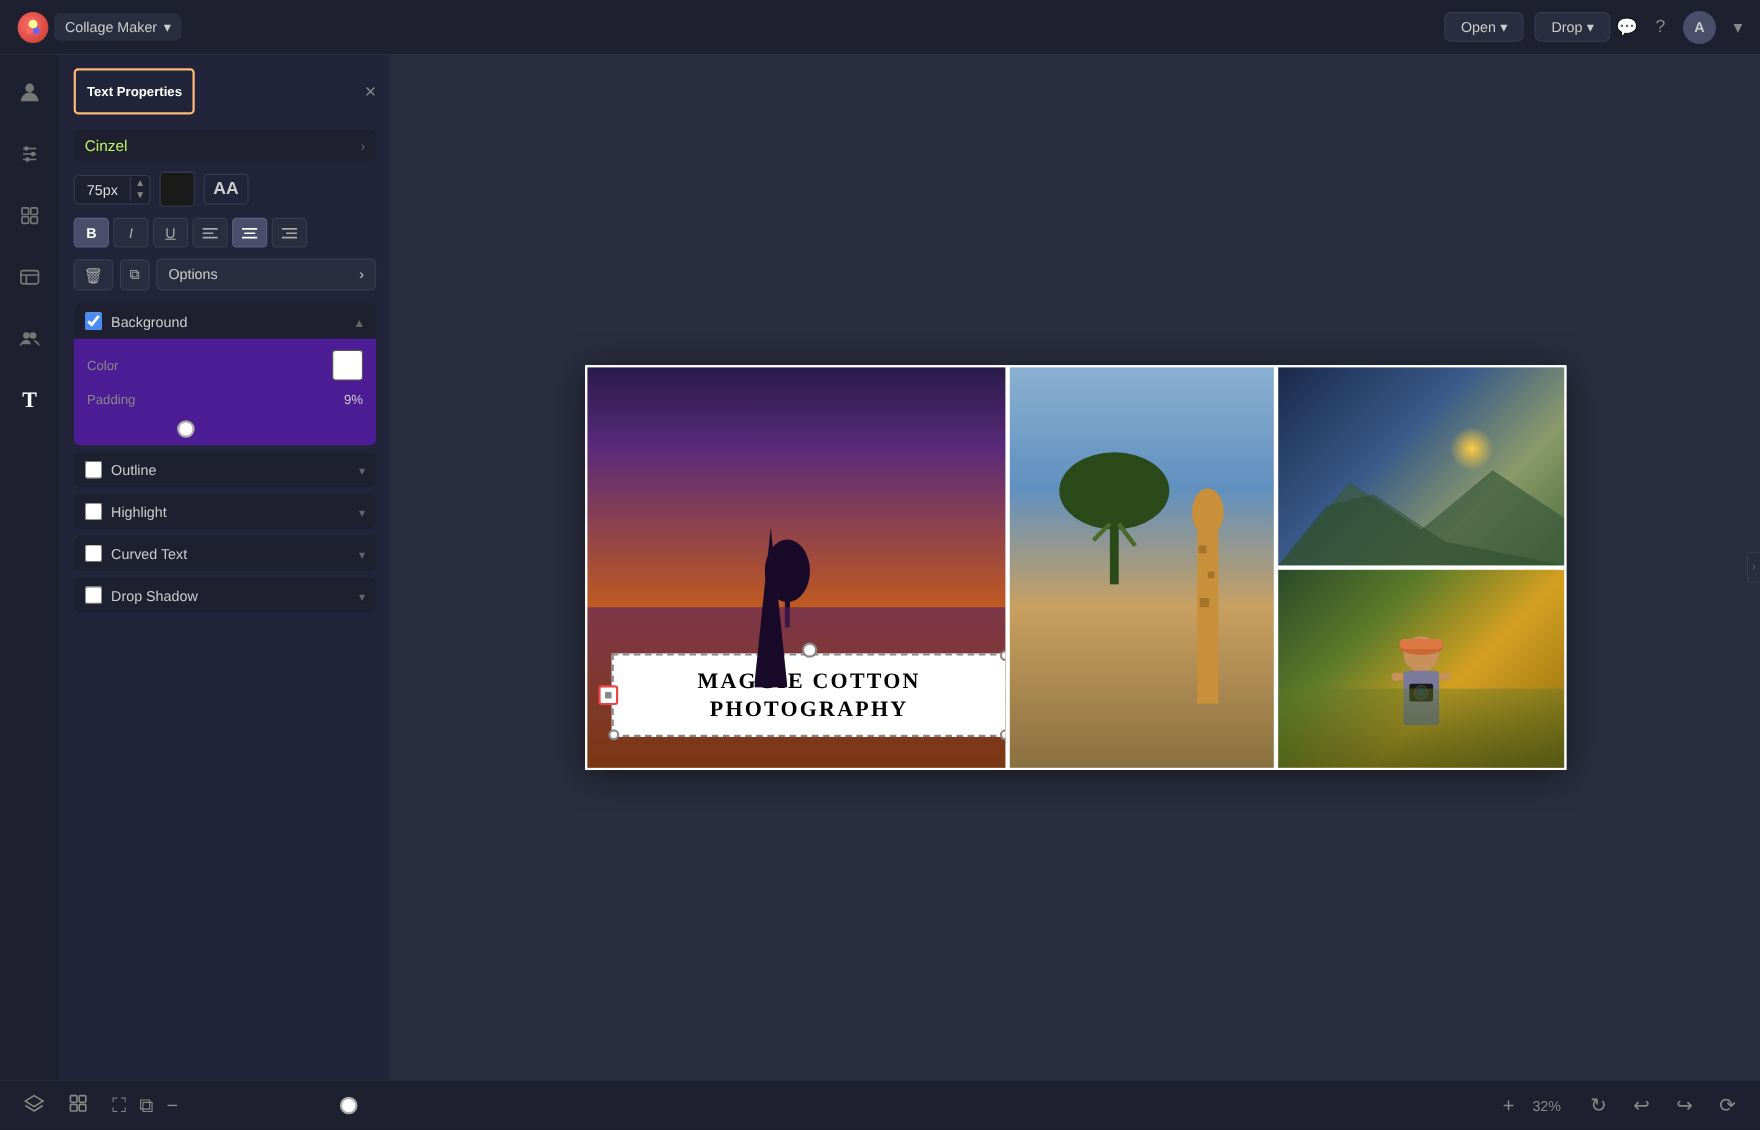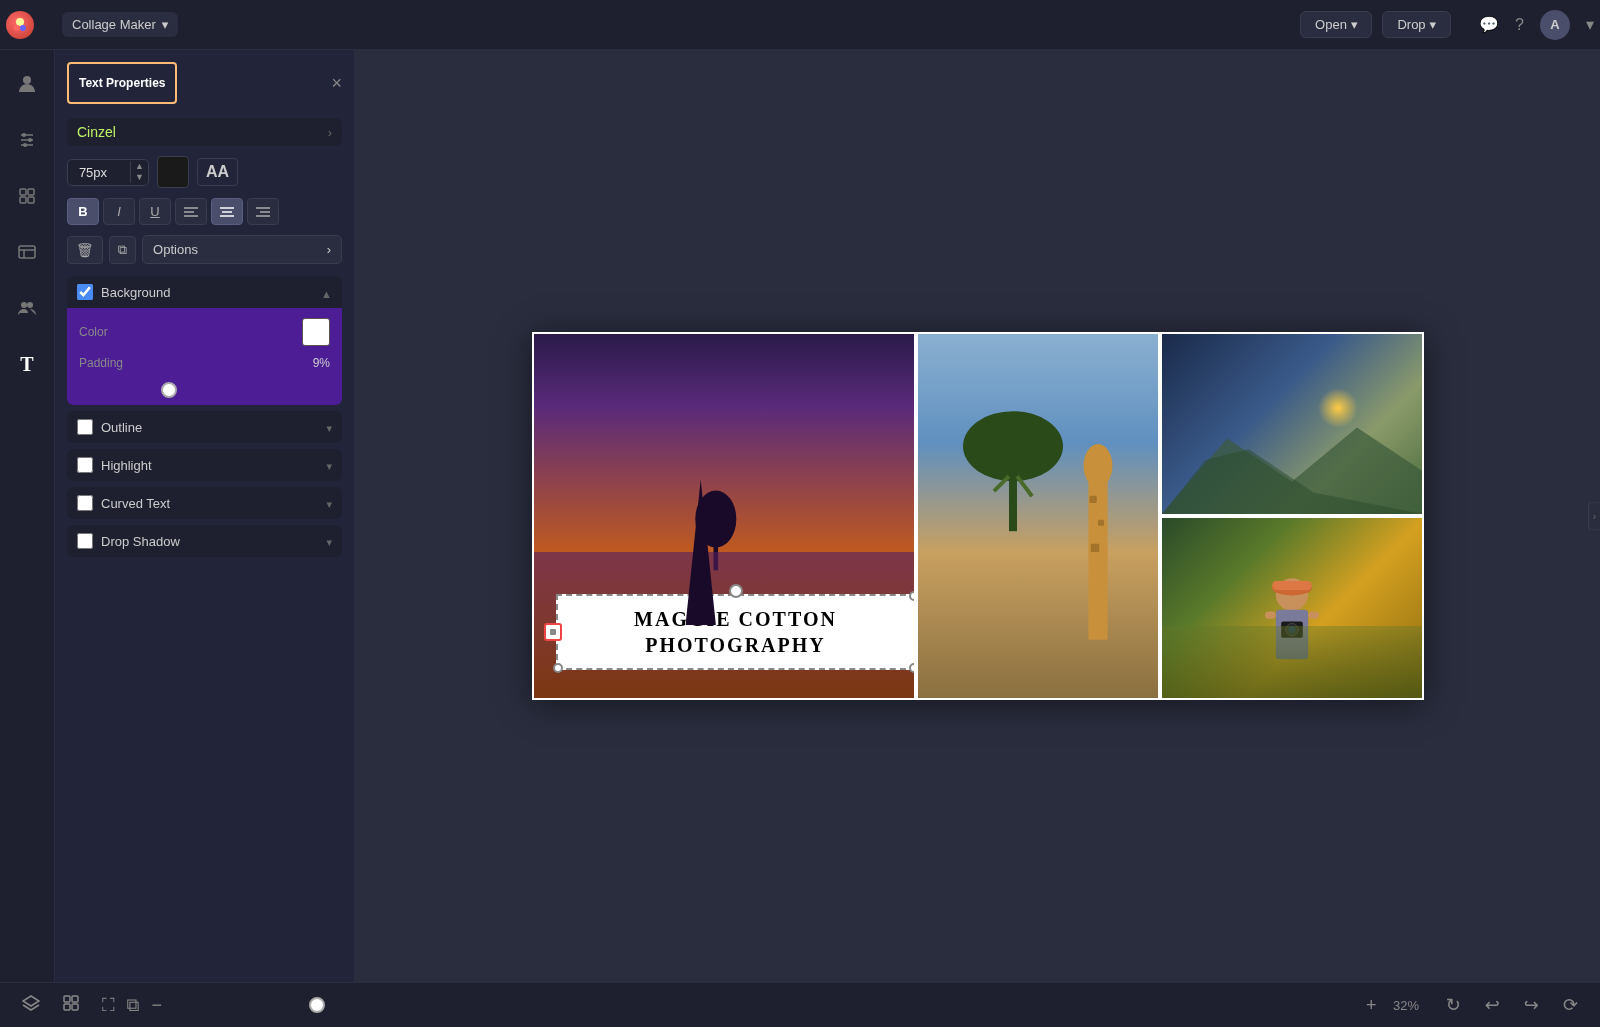--- a/index.html
+++ b/index.html
@@ -14,24 +14,24 @@
       display: flex;
       flex-direction: column;
     }
 
     
     .topbar {
       height: 50px;
       background: #1e2030;
       display: flex;
       align-items: center;
-      padding: 0 6px;
+      padding: 0 16px;
       border-bottom: 1px solid #2a2d40;
       flex-shrink: 0;
-      gap: 28px;
+      gap: 5px;
     }
     .topbar-logo {
       width: 28px; height: 28px;
       border-radius: 50%;
       background: radial-gradient(circle at 40% 40%, #ff6b6b, #c0392b);
       display: flex; align-items: center; justify-content: center;
       flex-shrink: 0;
     }
     .app-title-btn {
       display: flex; align-items: center; gap: 6px;
@@ -116,21 +116,21 @@
     .font-name { color: #bef264; font-size: 14px; }
     .font-chevron { color: #666; }
 
     
     .size-row {
       display: flex; align-items: center; gap: 8px;
       margin-bottom: 10px;
     }
     .size-input-wrap {
       display: flex; align-items: center;
-      background: #1e2030; border-radius: 5px; overflow: hidden; border: 1px solid #3a3d50; gap: 12px;
+      background: #1e2030; border-radius: 5px; overflow: hidden; border: 1px solid #3a3d50;
     }
     .size-input {
       width: 50px; background: transparent; border: none;
       color: #ddd; text-align: center; font-size: 13px; padding: 5px 4px;
       outline: none;
     }
     .size-spinners {
       display: flex; flex-direction: column;
       border-left: 1px solid #3a3d50;
     }

